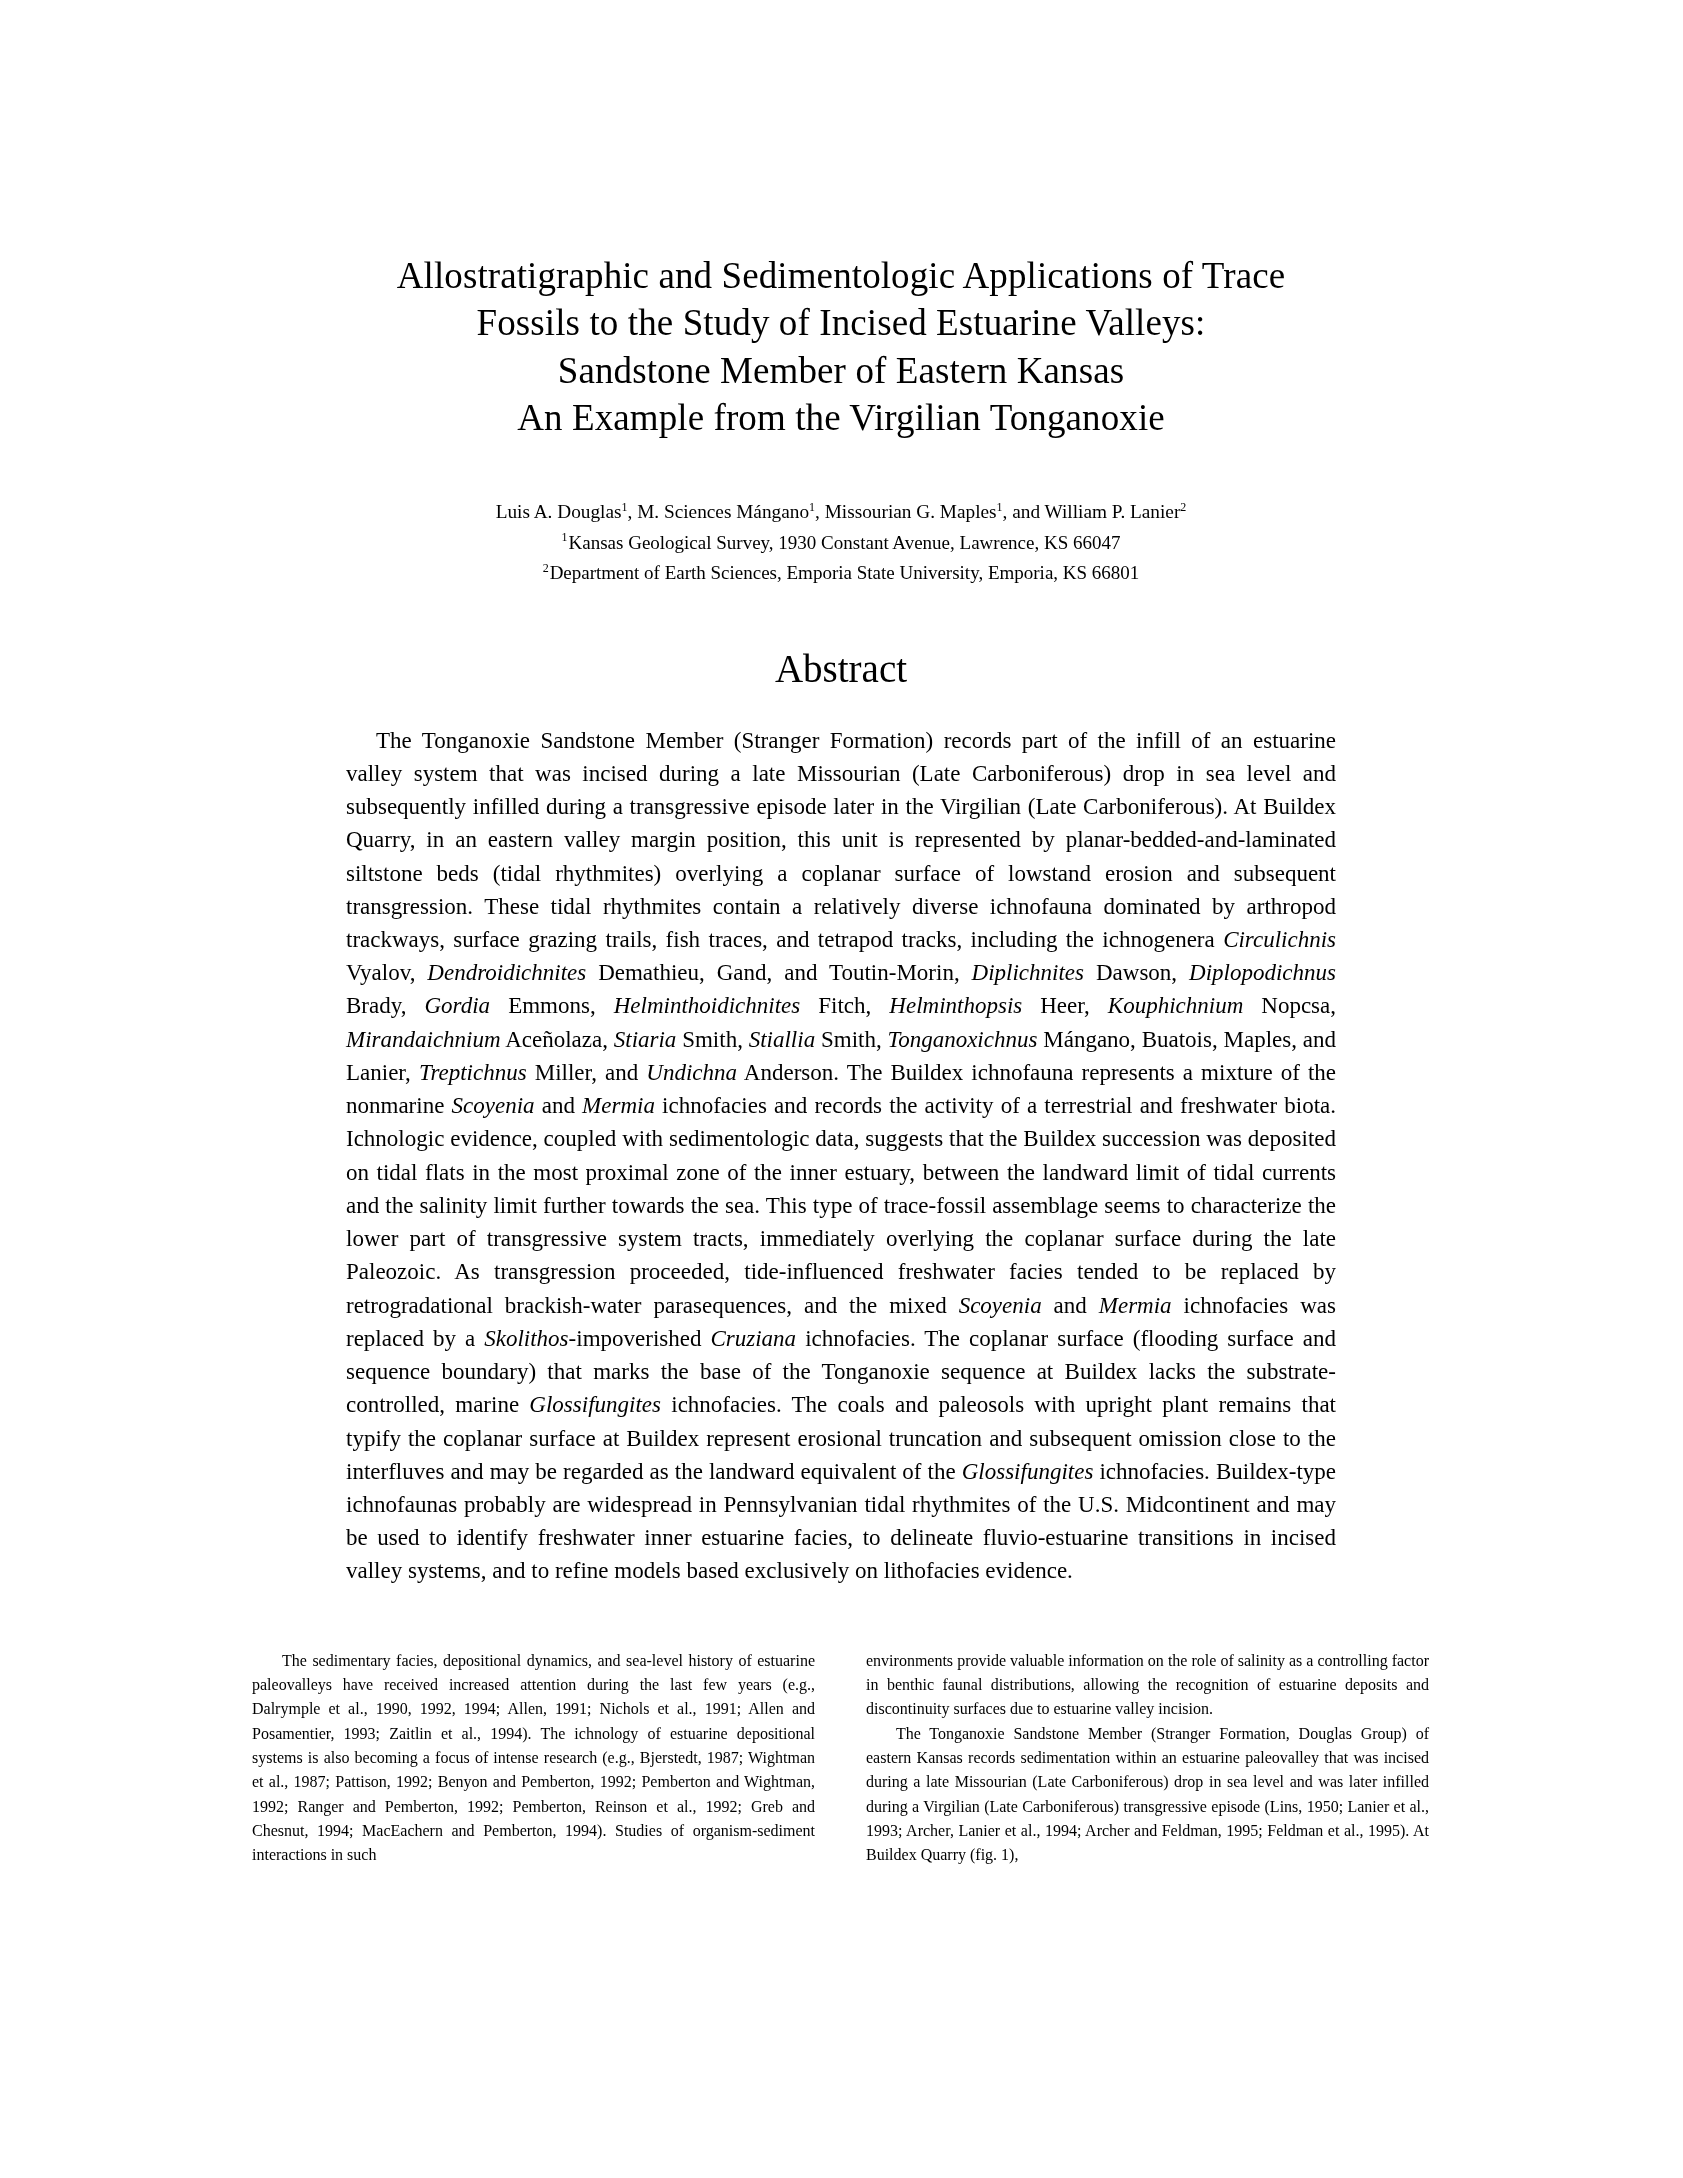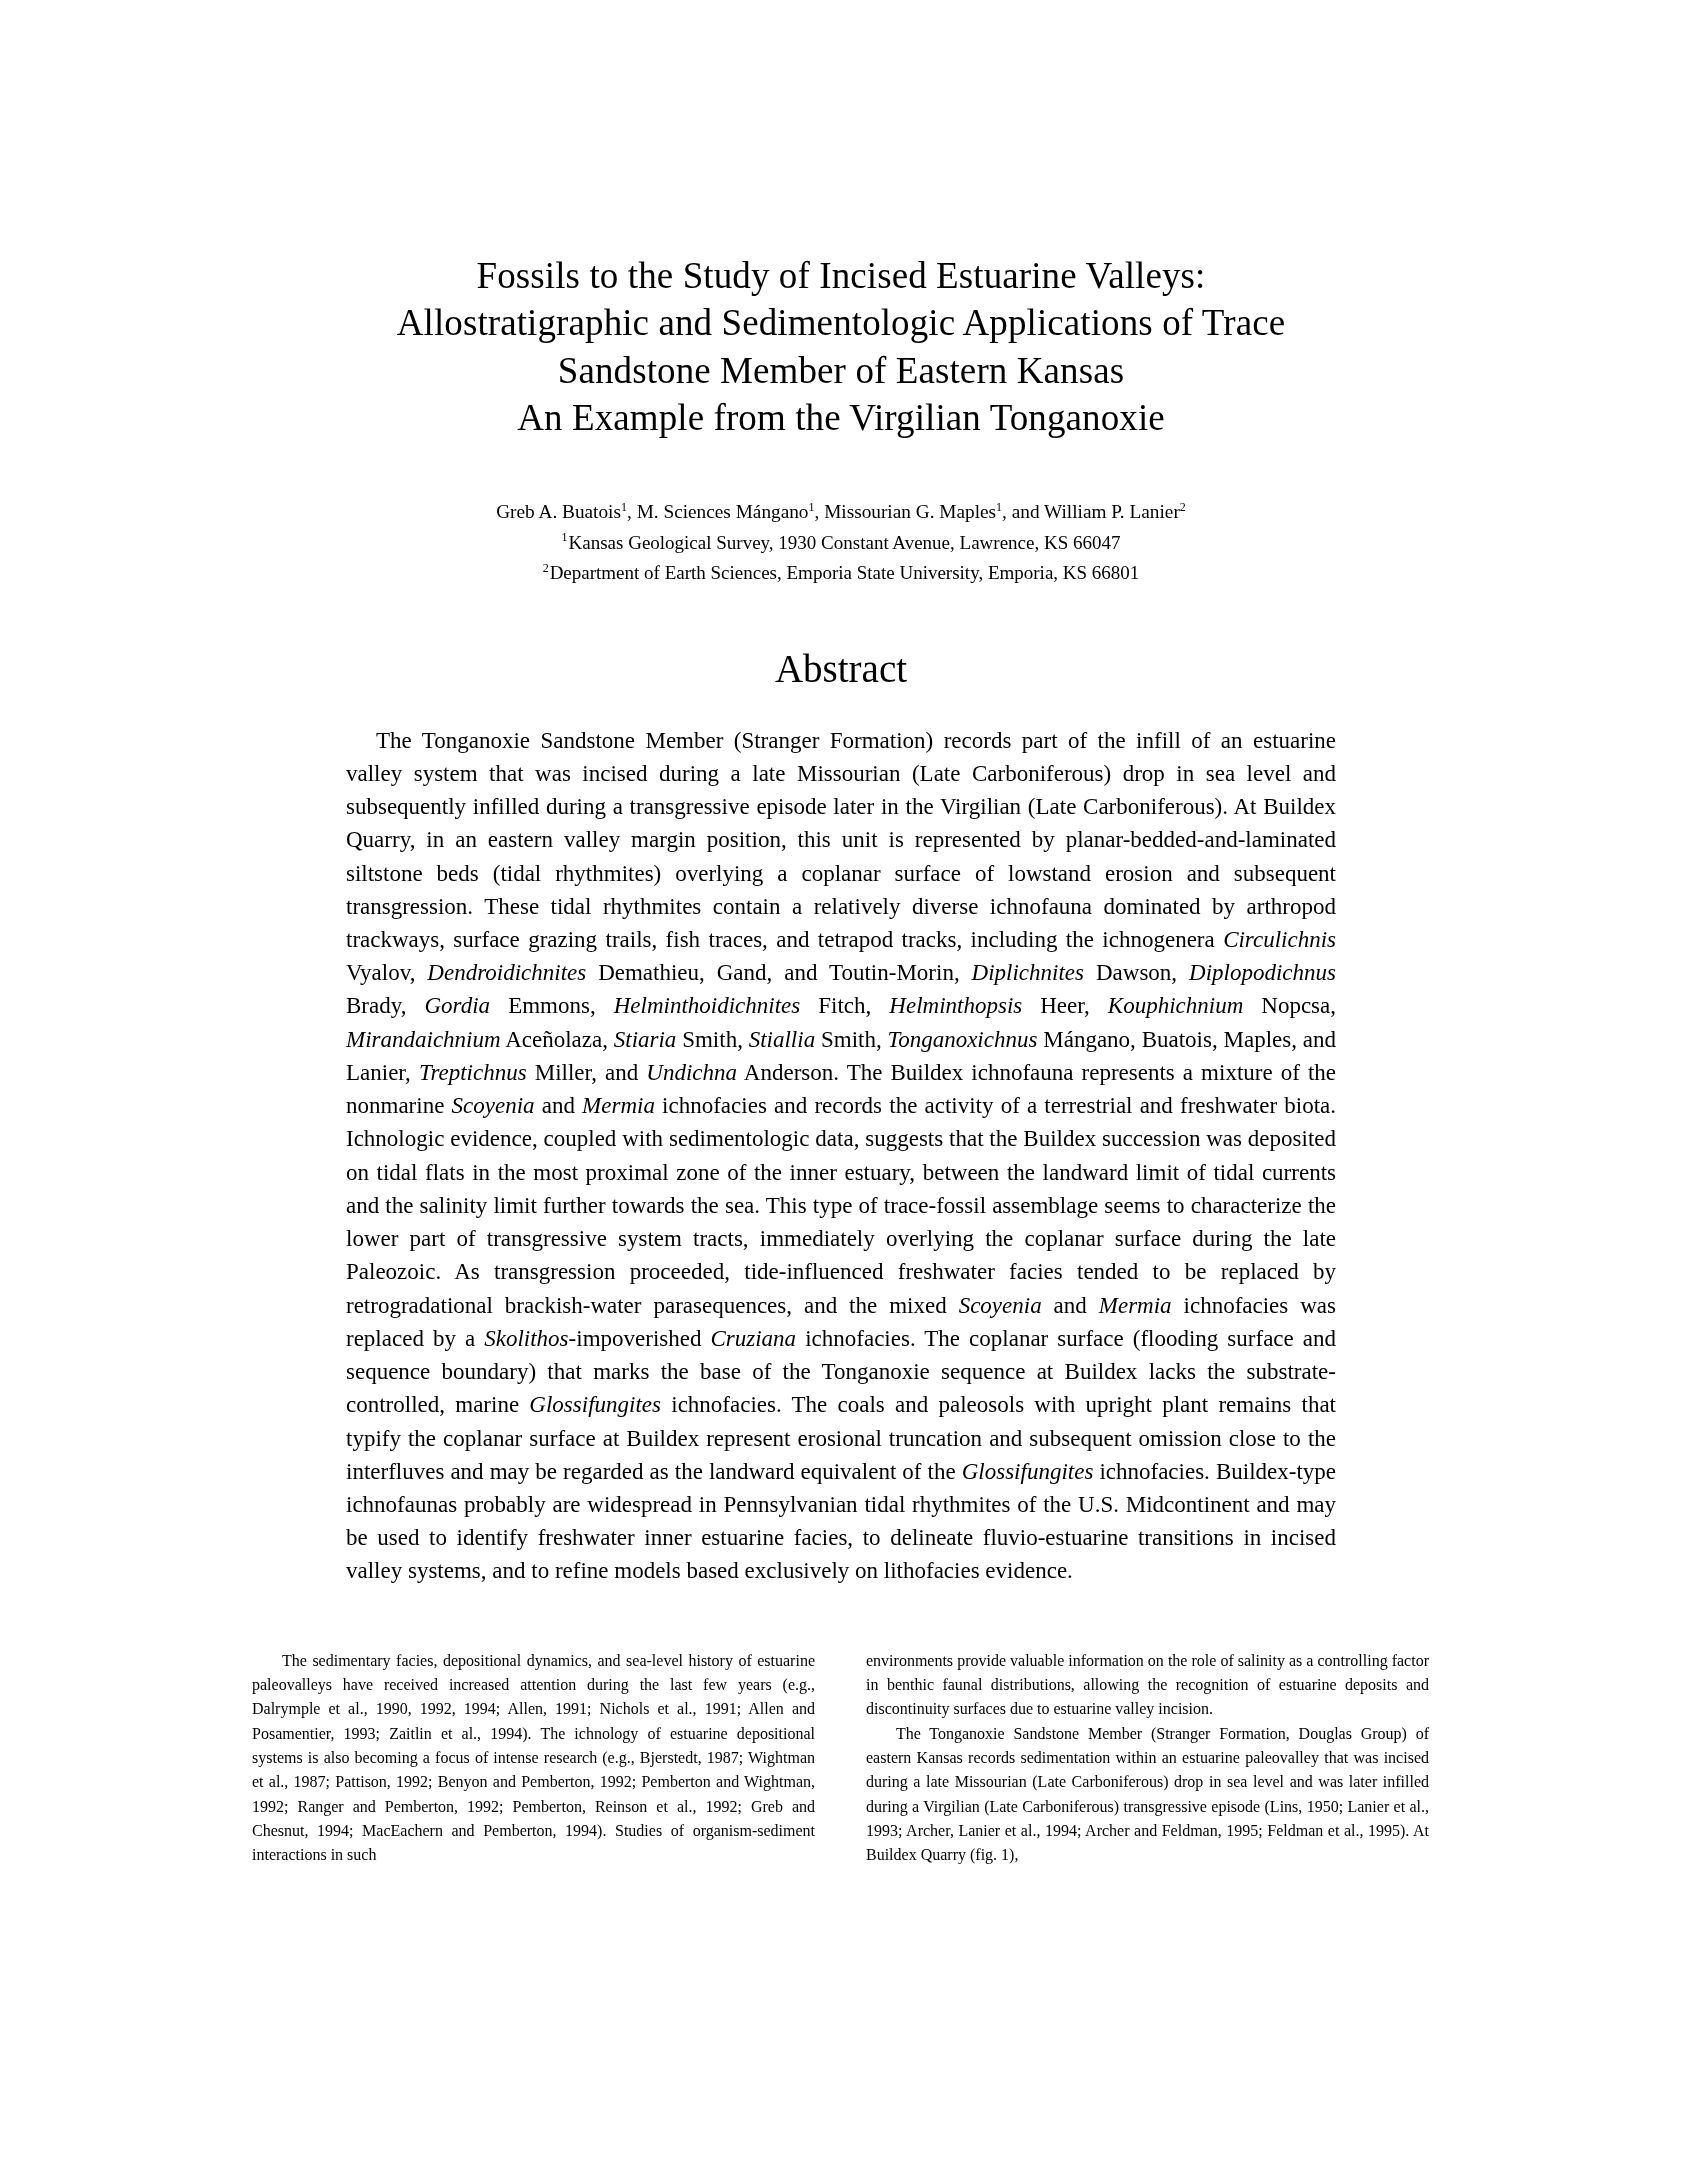--- a/index.html
+++ b/index.html
@@ -100,28 +100,28 @@
   }
   .col p.noindent { text-indent: 0; }
 </style>
 </head>
 <body>
 
 <div class="page">
   <div class="content">
 
     <h1 class="title">
+      <span class="tline">Allostratigraphic and Sedimentologic Applications of Trace</span>
       <span class="tline">Fossils to the Study of Incised Estuarine Valleys:</span>
-      <span class="tline">Allostratigraphic and Sedimentologic Applications of Trace</span>
       <span class="tline">Sandstone Member of Eastern Kansas</span>
       <span class="tline">An Example from the Virgilian Tonganoxie</span>
     </h1>
 
     <div class="authors-block">
-      <span class="authors-line"><span>Greb A. Buatois</span><sup>1</sup><span>, M. Sciences Mángano</span><sup>1</sup><span>, Missourian G. Maples</span><sup>1</sup><span>, and William P. Lanier</span><sup>2</sup></span>
+      <span class="authors-line"><span>Luis A. Douglas</span><sup>1</sup><span>, M. Sciences Mángano</span><sup>1</sup><span>, Missourian G. Maples</span><sup>1</sup><span>, and William P. Lanier</span><sup>2</sup></span>
       <span class="affil-line"><span class="sup-lead">1</span><span>Kansas Geological Survey, 1930 Constant Avenue, Lawrence, KS 66047</span></span>
       <span class="affil-line"><span class="sup-lead">2</span><span>Department of Earth Sciences, Emporia State University, Emporia, KS 66801</span></span>
     </div>
 
     <h2 class="abstract-heading">Abstract</h2>
 
     <div class="abstract-body">The Tonganoxie Sandstone Member (Stranger Formation) records part of the infill of an estuarine valley system that was incised during a late Missourian (Late Carboniferous) drop in sea level and subsequently infilled during a transgressive episode later in the Virgilian (Late Carboniferous). At Buildex Quarry, in an eastern valley margin position, this unit is represented by planar-bedded-and-laminated siltstone beds (tidal rhythmites) overlying a coplanar surface of lowstand erosion and subsequent transgression. These tidal rhythmites contain a relatively diverse ichnofauna dominated by arthropod trackways, surface grazing trails, fish traces, and tetrapod tracks, including the ichnogenera <i>Circulichnis</i> Vyalov, <i>Dendroidichnites</i> Demathieu, Gand, and Toutin-Morin, <i>Diplichnites</i> Dawson, <i>Diplopodichnus</i> Brady, <i>Gordia</i> Emmons, <i>Helminthoidichnites</i> Fitch, <i>Helminthopsis</i> Heer, <i>Kouphichnium</i> Nopcsa, <i>Mirandaichnium</i> Aceñolaza, <i>Stiaria</i> Smith, <i>Stiallia</i> Smith, <i>Tonganoxichnus</i> Mángano, Buatois, Maples, and Lanier, <i>Treptichnus</i> Miller, and <i>Undichna</i> Anderson. The Buildex ichnofauna represents a mixture of the nonmarine <i>Scoyenia</i> and <i>Mermia</i> ichnofacies and records the activity of a terrestrial and freshwater biota. Ichnologic evidence, coupled with sedimentologic data, suggests that the Buildex succession was deposited on tidal flats in the most proximal zone of the inner estuary, between the landward limit of tidal currents and the salinity limit further towards the sea. This type of trace-fossil assemblage seems to characterize the lower part of transgressive system tracts, immediately overlying the coplanar surface during the late Paleozoic. As transgression proceeded, tide-influenced freshwater facies tended to be replaced by retrogradational brackish-water parasequences, and the mixed <i>Scoyenia</i> and <i>Mermia</i> ichnofacies was replaced by a <i>Skolithos</i>-impoverished <i>Cruziana</i> ichnofacies. The coplanar surface (flooding surface and sequence boundary) that marks the base of the Tonganoxie sequence at Buildex lacks the substrate-controlled, marine <i>Glossifungites</i> ichnofacies. The coals and paleosols with upright plant remains that typify the coplanar surface at Buildex represent erosional truncation and subsequent omission close to the interfluves and may be regarded as the landward equivalent of the <i>Glossifungites</i> ichnofacies. Buildex-type ichnofaunas probably are widespread in Pennsylvanian tidal rhythmites of the U.S. Midcontinent and may be used to identify freshwater inner estuarine facies, to delineate fluvio-estuarine transitions in incised valley systems, and to refine models based exclusively on lithofacies evidence.</div>
 
     <div class="columns">
       <div class="col">

